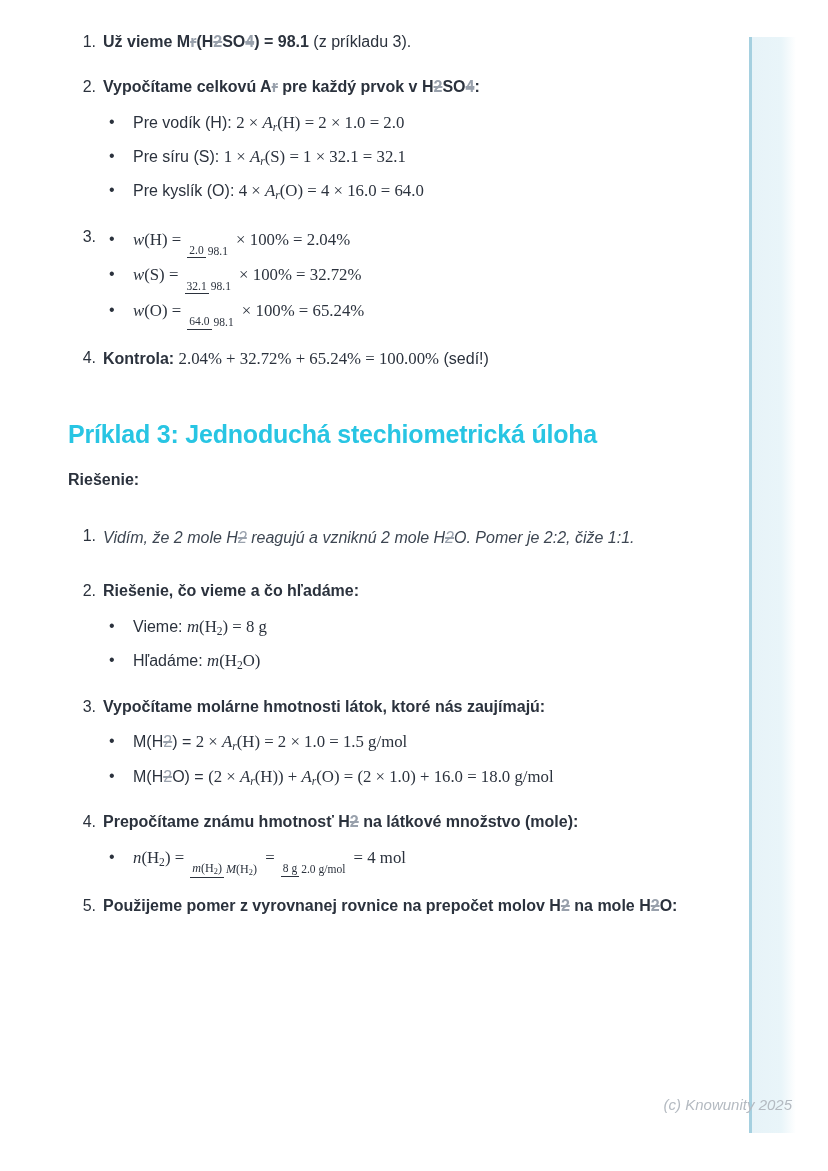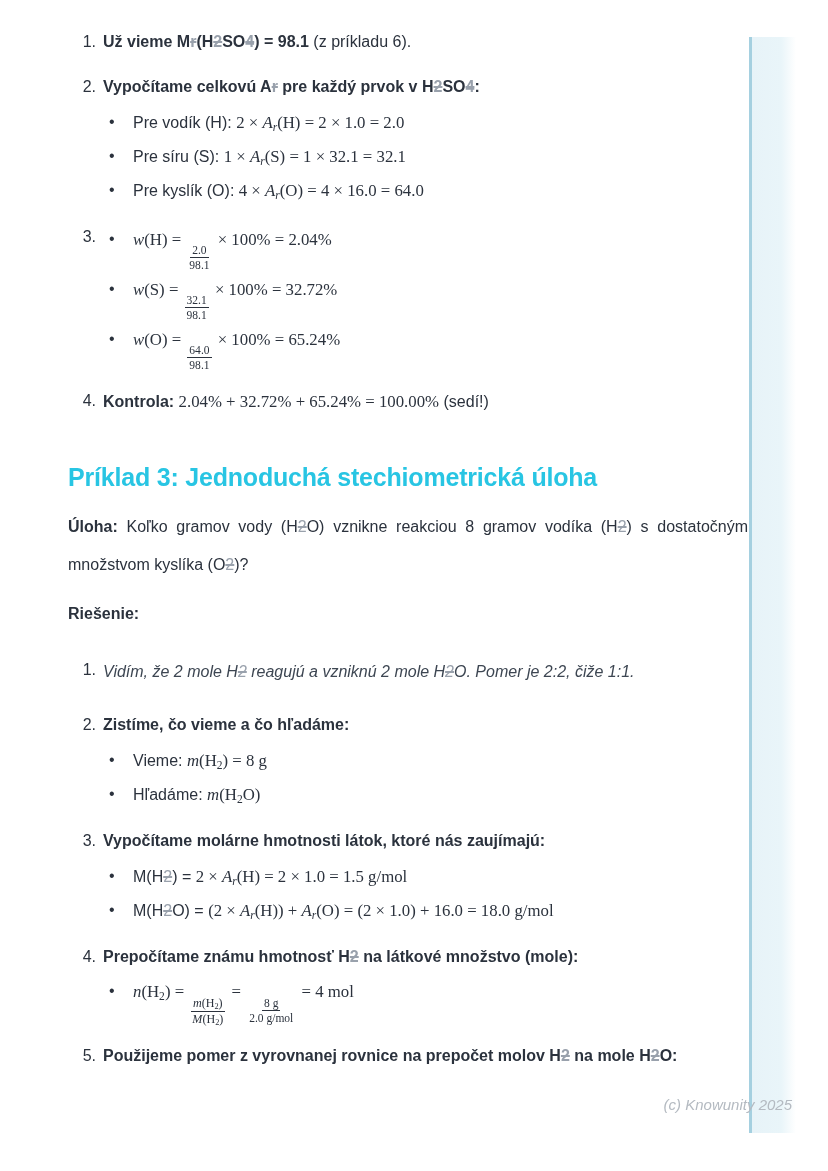--- a/index.html
+++ b/index.html
@@ -21,21 +21,21 @@
   
   .r-b{font-weight:700;}
   .r-bs{font-weight:700;color:#99a1ac;text-decoration:line-through;text-decoration-thickness:1.5px;}
   .r-s{color:#99a1ac;text-decoration:line-through;text-decoration-thickness:1.5px;}
   .r-i{font-style:italic;}
   .r-is{font-style:italic;color:#99a1ac;text-decoration:line-through;text-decoration-thickness:1.5px;}
   .r-m{font-family:"Liberation Serif","DejaVu Serif",serif;font-size:1.05em;}
   .r-mi{font-family:"Liberation Serif","DejaVu Serif",serif;font-size:1.05em;font-style:italic;}
   .r-msub{font-family:"Liberation Serif","DejaVu Serif",serif;font-size:0.72em;vertical-align:-0.3em;line-height:1;}
   .r-msubi{font-family:"Liberation Serif","DejaVu Serif",serif;font-size:0.72em;vertical-align:-0.3em;line-height:1;font-style:italic;}
-  .frac{display:inline-flex;flex-direction:column;align-items:center;vertical-align:-0.8em;
+  .frac{display:inline-flex;align-items:center;vertical-align:-0.8em;
         font-family:"Liberation Serif","DejaVu Serif",serif;font-size:0.72em;line-height:1.25;margin:0 2px;text-align:left;}
   .frac .fnum{border-bottom:1px solid #2b323d;padding:0 2px;}
   .frac .fden{padding:0 2px;}
   
   h2.heading{color:#28c5e3;font-size:25px;font-weight:700;margin:44px 0 16px 0;letter-spacing:-0.2px;}
   p.problem{margin:0 0 10px 0;line-height:2.35;text-align:justify;text-align-last:left;}
   p.solution{font-weight:700;margin:22px 0 31px 0;}
   .equation{display:block;text-align:center;font-size:18px;margin:24px 120px 28px 0;line-height:1.4;}
   .note{display:block;line-height:2.05;margin:2px 0 8px 0;color:#3d4652;}
   .w-limit{max-width:600px;}
@@ -46,21 +46,21 @@
 
 <div class="page">
   <div class="strip"></div>
 
   <div class="content">
 
     <ol class="olist">
       <li>
         <span class="num">1.</span>
         <div class="li-body">
-          <span class="li-title"><span class="r-b">Už vieme M</span><span class="r-bs">r</span><span class="r-b">(H</span><span class="r-bs">2</span><span class="r-b">SO</span><span class="r-bs">4</span><span class="r-b">) = 98.1</span><span> (z príkladu 6).</span></span>
+          <span class="li-title"><span class="r-b">Už vieme M</span><span class="r-bs">r</span><span class="r-b">(H</span><span class="r-bs">2</span><span class="r-b">SO</span><span class="r-bs">4</span><span class="r-b">) = 98.1</span><span> (z príkladu 3).</span></span>
         </div>
       </li>
       <li>
         <span class="num">2.</span>
         <div class="li-body">
           <span class="li-title"><span class="r-b">Vypočítame celkovú A</span><span class="r-bs">r</span><span class="r-b"> pre každý prvok v H</span><span class="r-bs">2</span><span class="r-b">SO</span><span class="r-bs">4</span><span class="r-b">:</span></span>
           <ul class="blist">
             <li>
                 <span class="dot">•</span>
                 <div class="b-body"><span>Pre vodík (H): </span><span class="r-m">2 × </span><span class="r-mi">A</span><span class="r-msubi">r</span><span class="r-m">(H) = 2 × 1.0 = 2.0</span></div>
@@ -107,35 +107,34 @@
       <li>
         <span class="num">4.</span>
         <div class="li-body">
           <span class="li-title"><span class="r-b">Kontrola: </span><span class="r-m">2.04% + 32.72% + 65.24% = 100.00%</span><span> (sedí!)</span></span>
         </div>
       </li>
     </ol>
 
     <h2 class="heading">Príklad 3: Jednoduchá stechiometrická úloha</h2>
 
-    <p class="problem"><span class="r-b">Úloha: </span><span>Koľko gramov vody (H</span><span class="r-s">2</span><span>O) vznikne reakciou 8 gramov vodíka (H</span><span class="r-s">2</span><span>) s dostatočným množstvom kyslíka (O</span><span class="r-s">2</span><span>)?</span></p>
 
     <p class="solution">Riešenie:</p>
 
     <ol class="olist">
       <li>
         <span class="num">1.</span>
         <div class="li-body">
           <span class="note"><span class="r-i">Vidím, že 2 mole H</span><span class="r-is">2</span><span class="r-i"> reagujú a vzniknú 2 mole H</span><span class="r-is">2</span><span class="r-i">O. Pomer je 2:2, čiže 1:1.</span></span>
         </div>
       </li>
       <li>
         <span class="num">2.</span>
         <div class="li-body">
-          <span class="li-title"><span class="r-b">Zistíme, čo vieme a čo hľadáme:</span></span>
+          <span class="li-title"><span class="r-b">Riešenie, čo vieme a čo hľadáme:</span></span>
           <ul class="blist">
             <li>
                 <span class="dot">•</span>
                 <div class="b-body"><span>Vieme: </span><span class="r-mi">m</span><span class="r-m">(H</span><span class="r-msub">2</span><span class="r-m">) = 8 g</span></div>
               </li>
             <li>
                 <span class="dot">•</span>
                 <div class="b-body"><span>Hľadáme: </span><span class="r-mi">m</span><span class="r-m">(H</span><span class="r-msub">2</span><span class="r-m">O)</span></div>
               </li>
           </ul>

